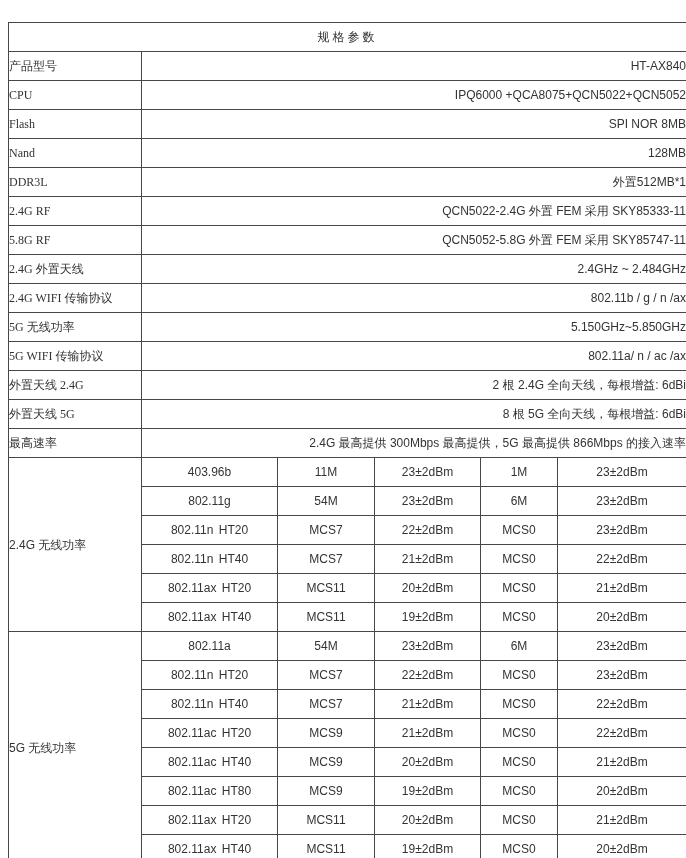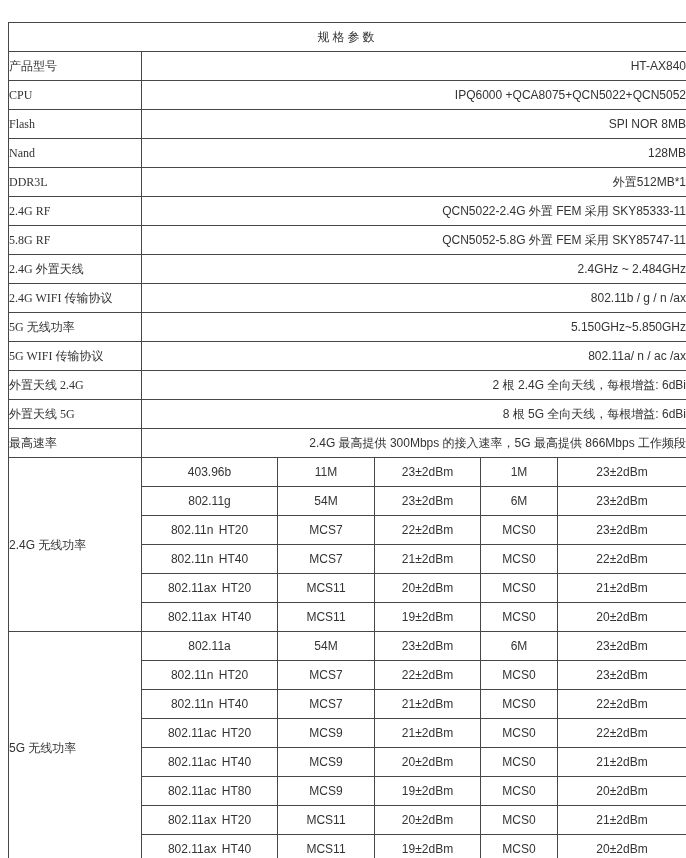--- a/index.html
+++ b/index.html
@@ -124,21 +124,21 @@
         <tr>
           <td class="label-cell">外置天线 2.4G</td>
           <td colspan="5" class="value-cell">2 根 2.4G 全向天线，每根增益: 6dBi</td>
         </tr>
         <tr>
           <td class="label-cell">外置天线 5G</td>
           <td colspan="5" class="value-cell">8 根 5G 全向天线，每根增益: 6dBi</td>
         </tr>
         <tr>
           <td class="label-cell">最高速率</td>
-          <td colspan="5" class="value-cell">2.4G 最高提供 300Mbps 的接入速率，5G 最高提供 866Mbps 工作频段</td>
+          <td colspan="5" class="value-cell">2.4G 最高提供 300Mbps 最高提供，5G 最高提供 866Mbps 的接入速率</td>
         </tr>
         <tr>
           <td rowspan="6" class="group-label">2.4G 无线功率</td>
           <td class="center-cell">403.96b</td>
           <td class="center-cell">11M</td>
           <td class="center-cell">23±2dBm</td>
           <td class="center-cell">1M</td>
           <td class="center-cell">23±2dBm</td>
         </tr>
         <tr>

